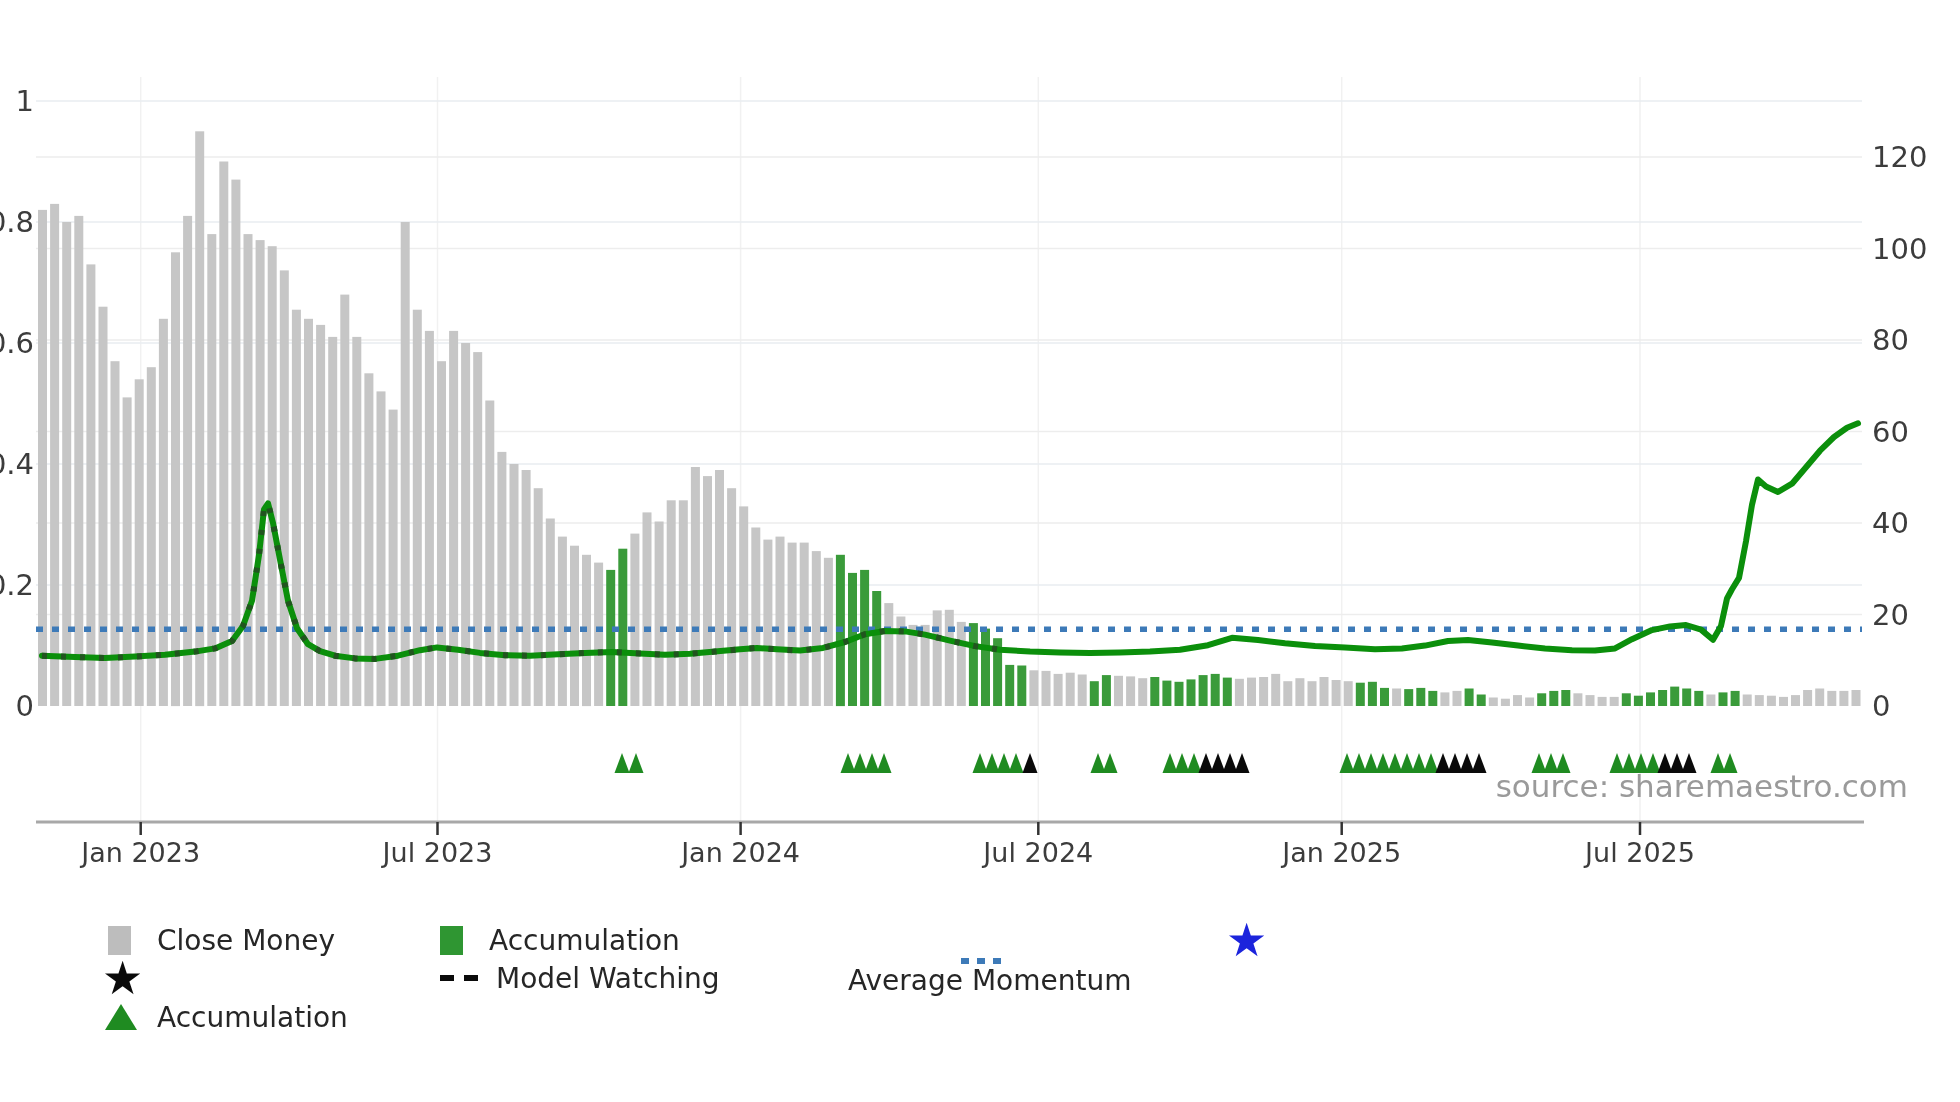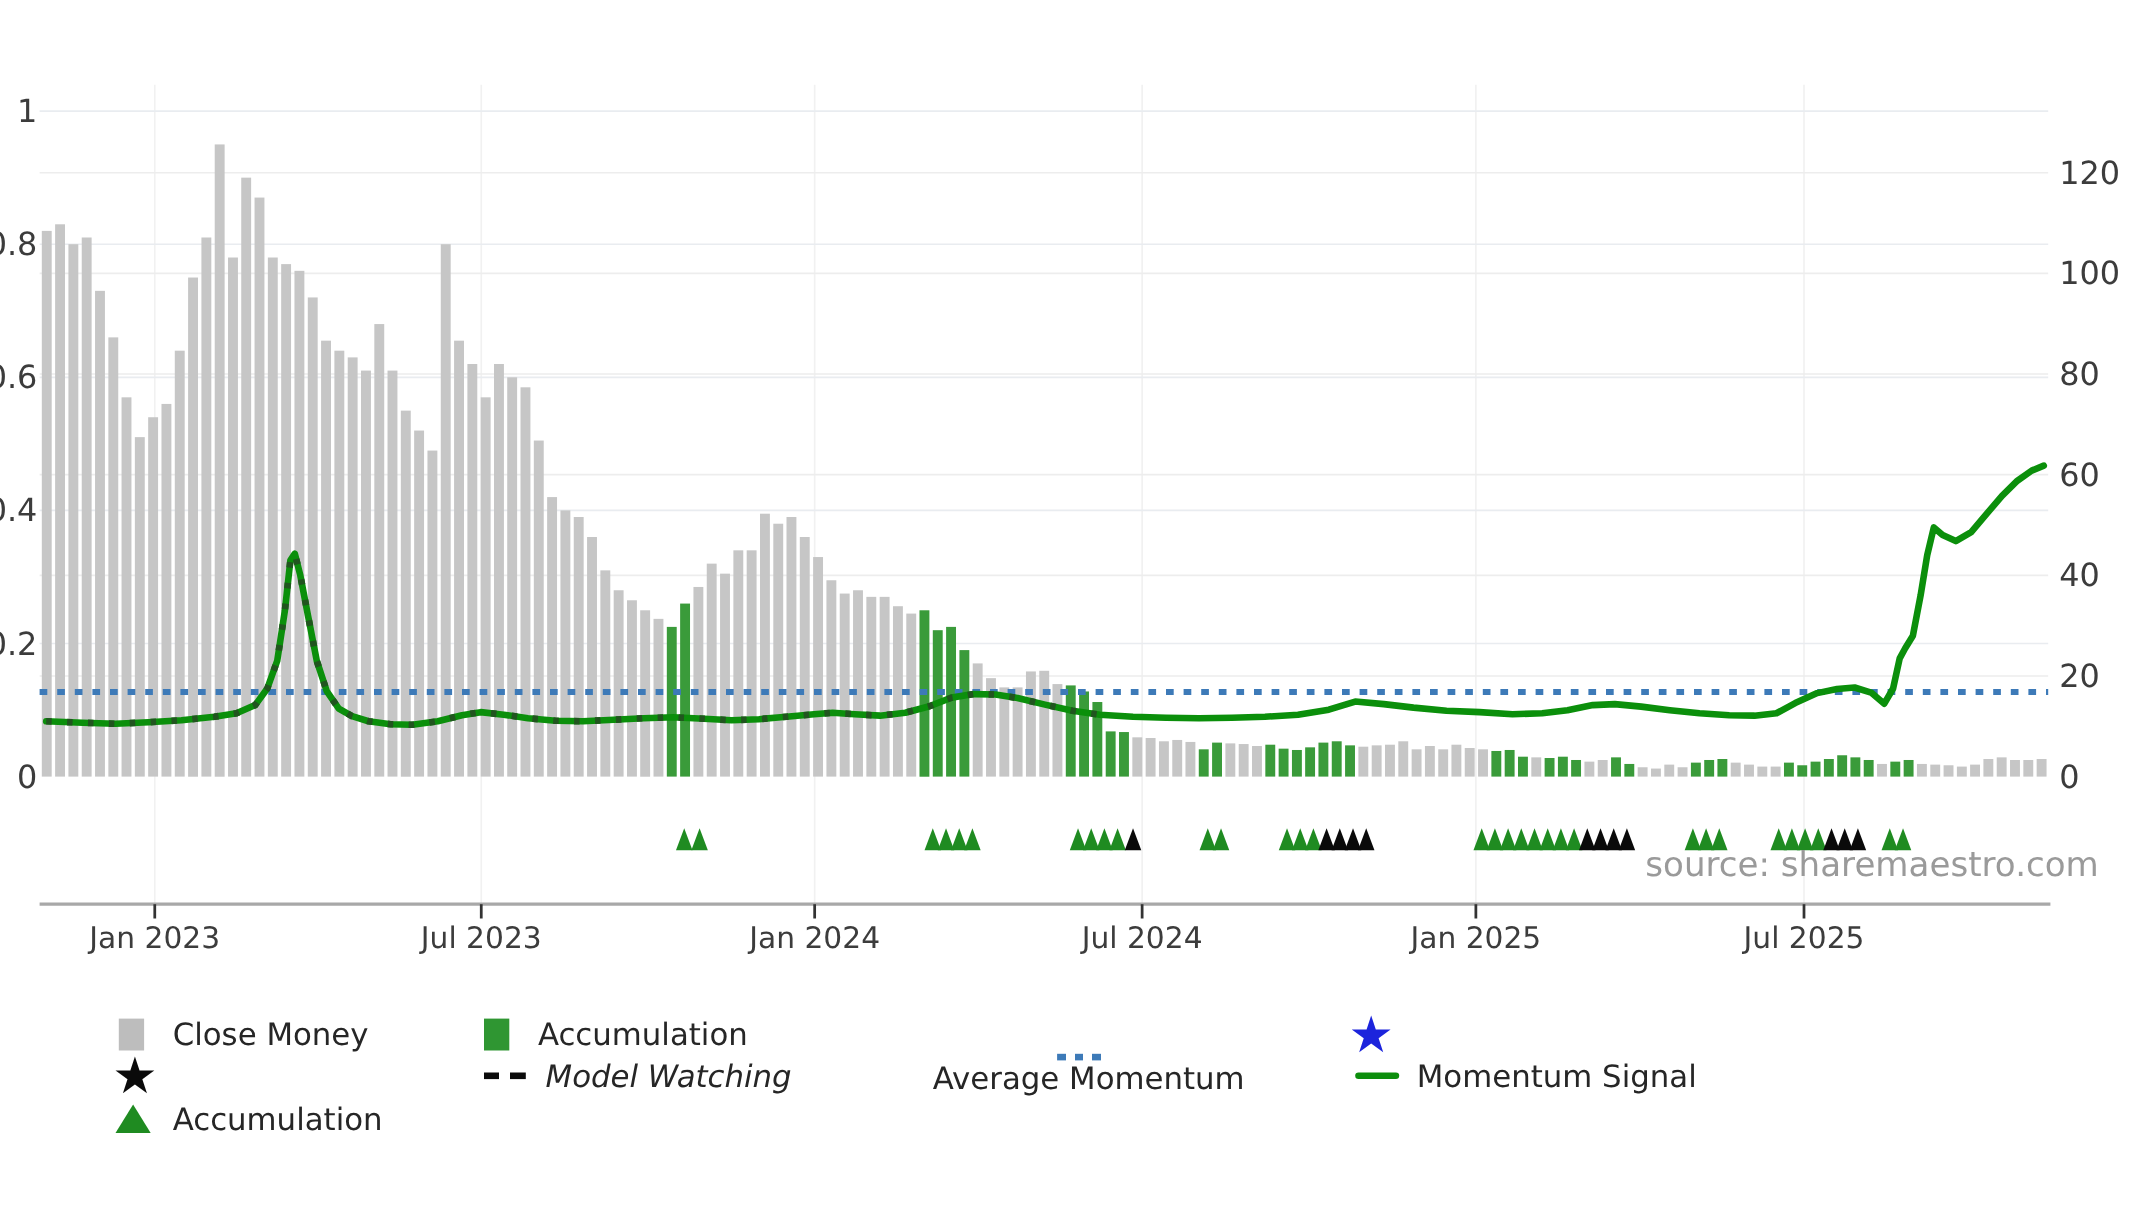--- a/index.html
+++ b/index.html
@@ -304,30 +304,26 @@
   </div>
   <div class="legend-item" style="left:108px;top:997px;">
     <span class="mk mk-tri"></span>
     <span class="legend-label">Accumulation</span>
   </div>
 
   <div class="legend-item" style="left:440px;top:920px;">
     <span class="mk mk-sq mk-green"></span>
     <span class="legend-label">Accumulation</span>
   </div>
-  <div class="legend-item" style="left:440px;top:958px;font-style:italic;">
+  <div class="legend-item" style="left:440px;top:958px;">
     <span class="mk mk-dash"></span>
     <span class="legend-label">Model Watching</span>
   </div>
 
   <div class="legend-item" style="left:848px;top:958px;flex-direction:column;">
     <span class="mk mk-dot"></span>
     <span class="legend-label">Average Momentum</span>
   </div>
 
   <div class="legend-item" style="left:1232px;top:920px;">
     <span class="mk mk-star mk-star-blue">★</span>
   </div>
-  <div class="legend-item" style="left:1232px;top:958px;">
-    <span class="mk mk-line"></span>
-    <span class="legend-label">Momentum Signal</span>
-  </div>
 </div>
 
 </body></html>

